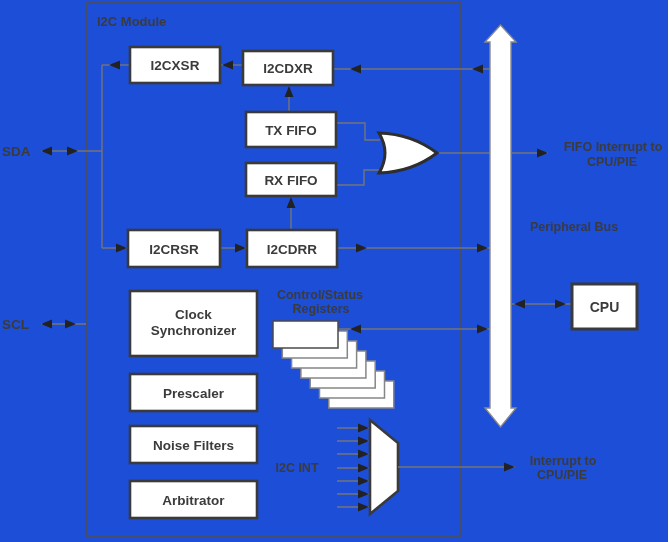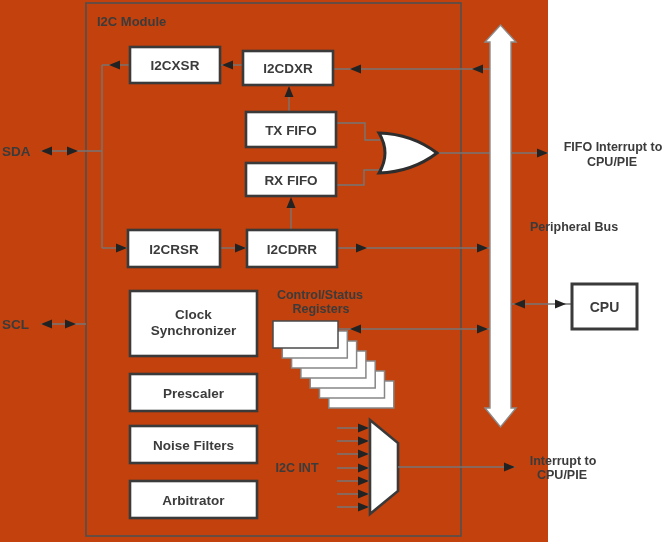--- a/index.html
+++ b/index.html
@@ -1,16 +1,16 @@
 <!DOCTYPE html>
 <html><head>
 <meta charset="utf-8">
 <style>
   html,body{margin:0;padding:0;background:#ffffff;}
-  .stage{width:548px;height:542px;position:relative;background:#c2410c;}
+  .stage{width:668px;height:542px;position:relative;background:#1d4ed8;}
   svg{display:block;}
   .lbl{font-family:"Liberation Sans",sans-serif;font-weight:bold;fill:#3b3b3b;}
   .s13{font-size:13px;}
   .s135{font-size:13.5px;}
   .s125{font-size:12.5px;}
   .s14{font-size:14px;}
   .blockbox{fill:#ffffff;stroke:#3a3a3a;stroke-width:2.6;}
   .thinline{stroke:#767676;stroke-width:1.4;fill:none;}
   .ah{fill:#222222;stroke:none;}
   .regcard{fill:#ffffff;stroke:#868686;stroke-width:1.5;}

